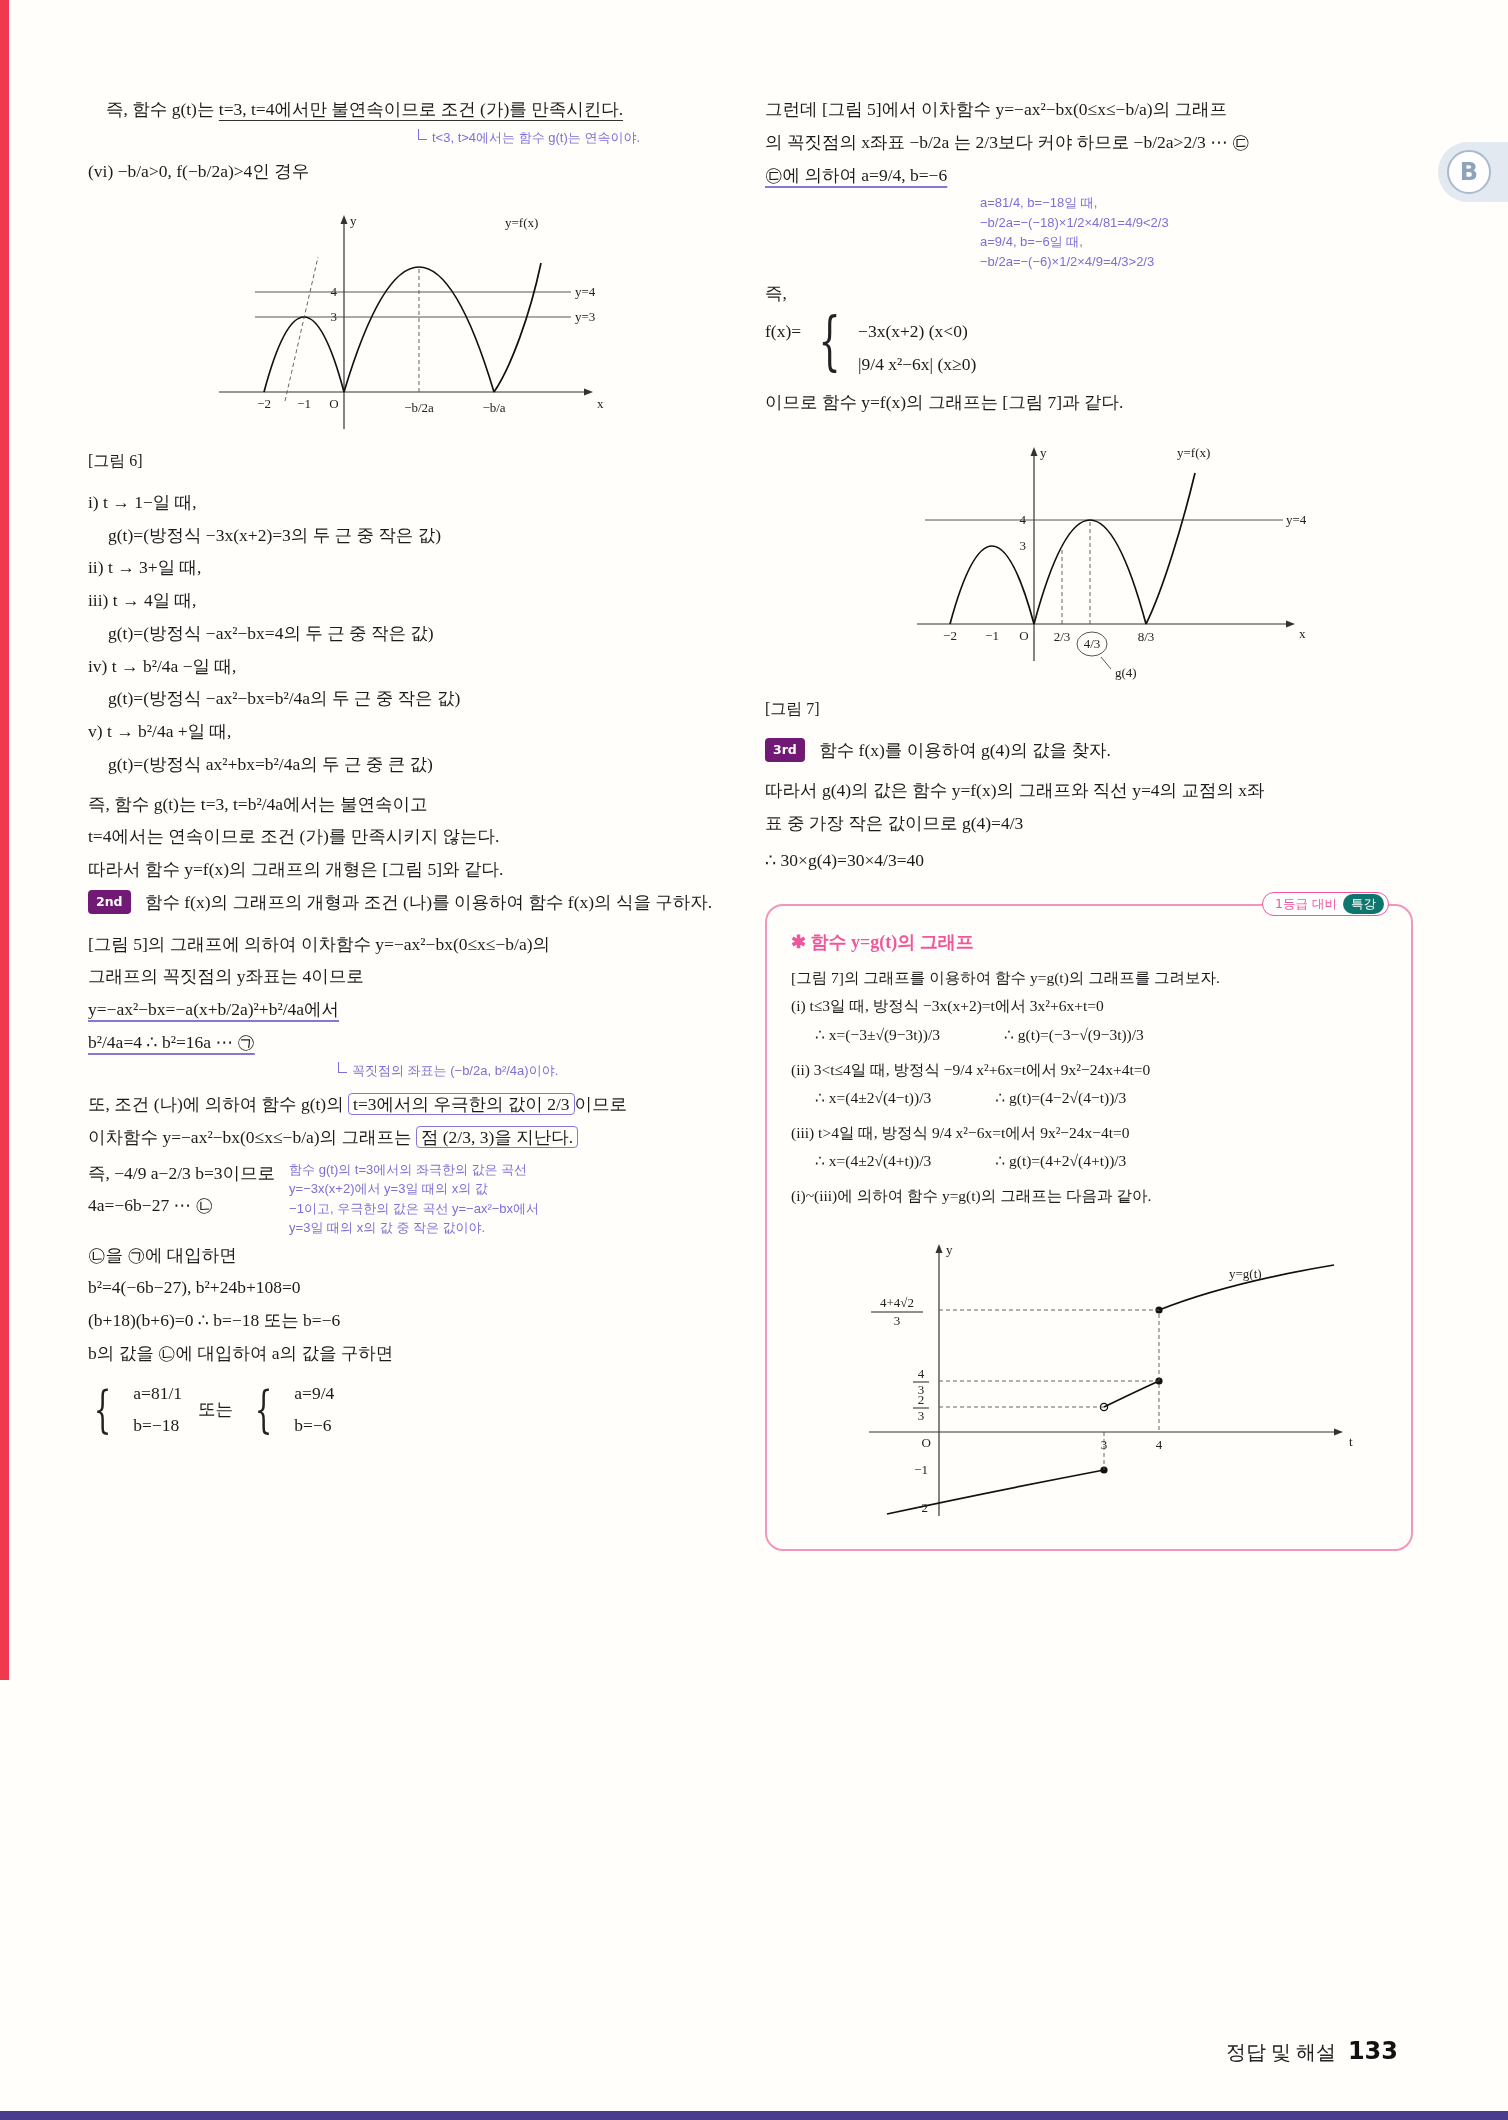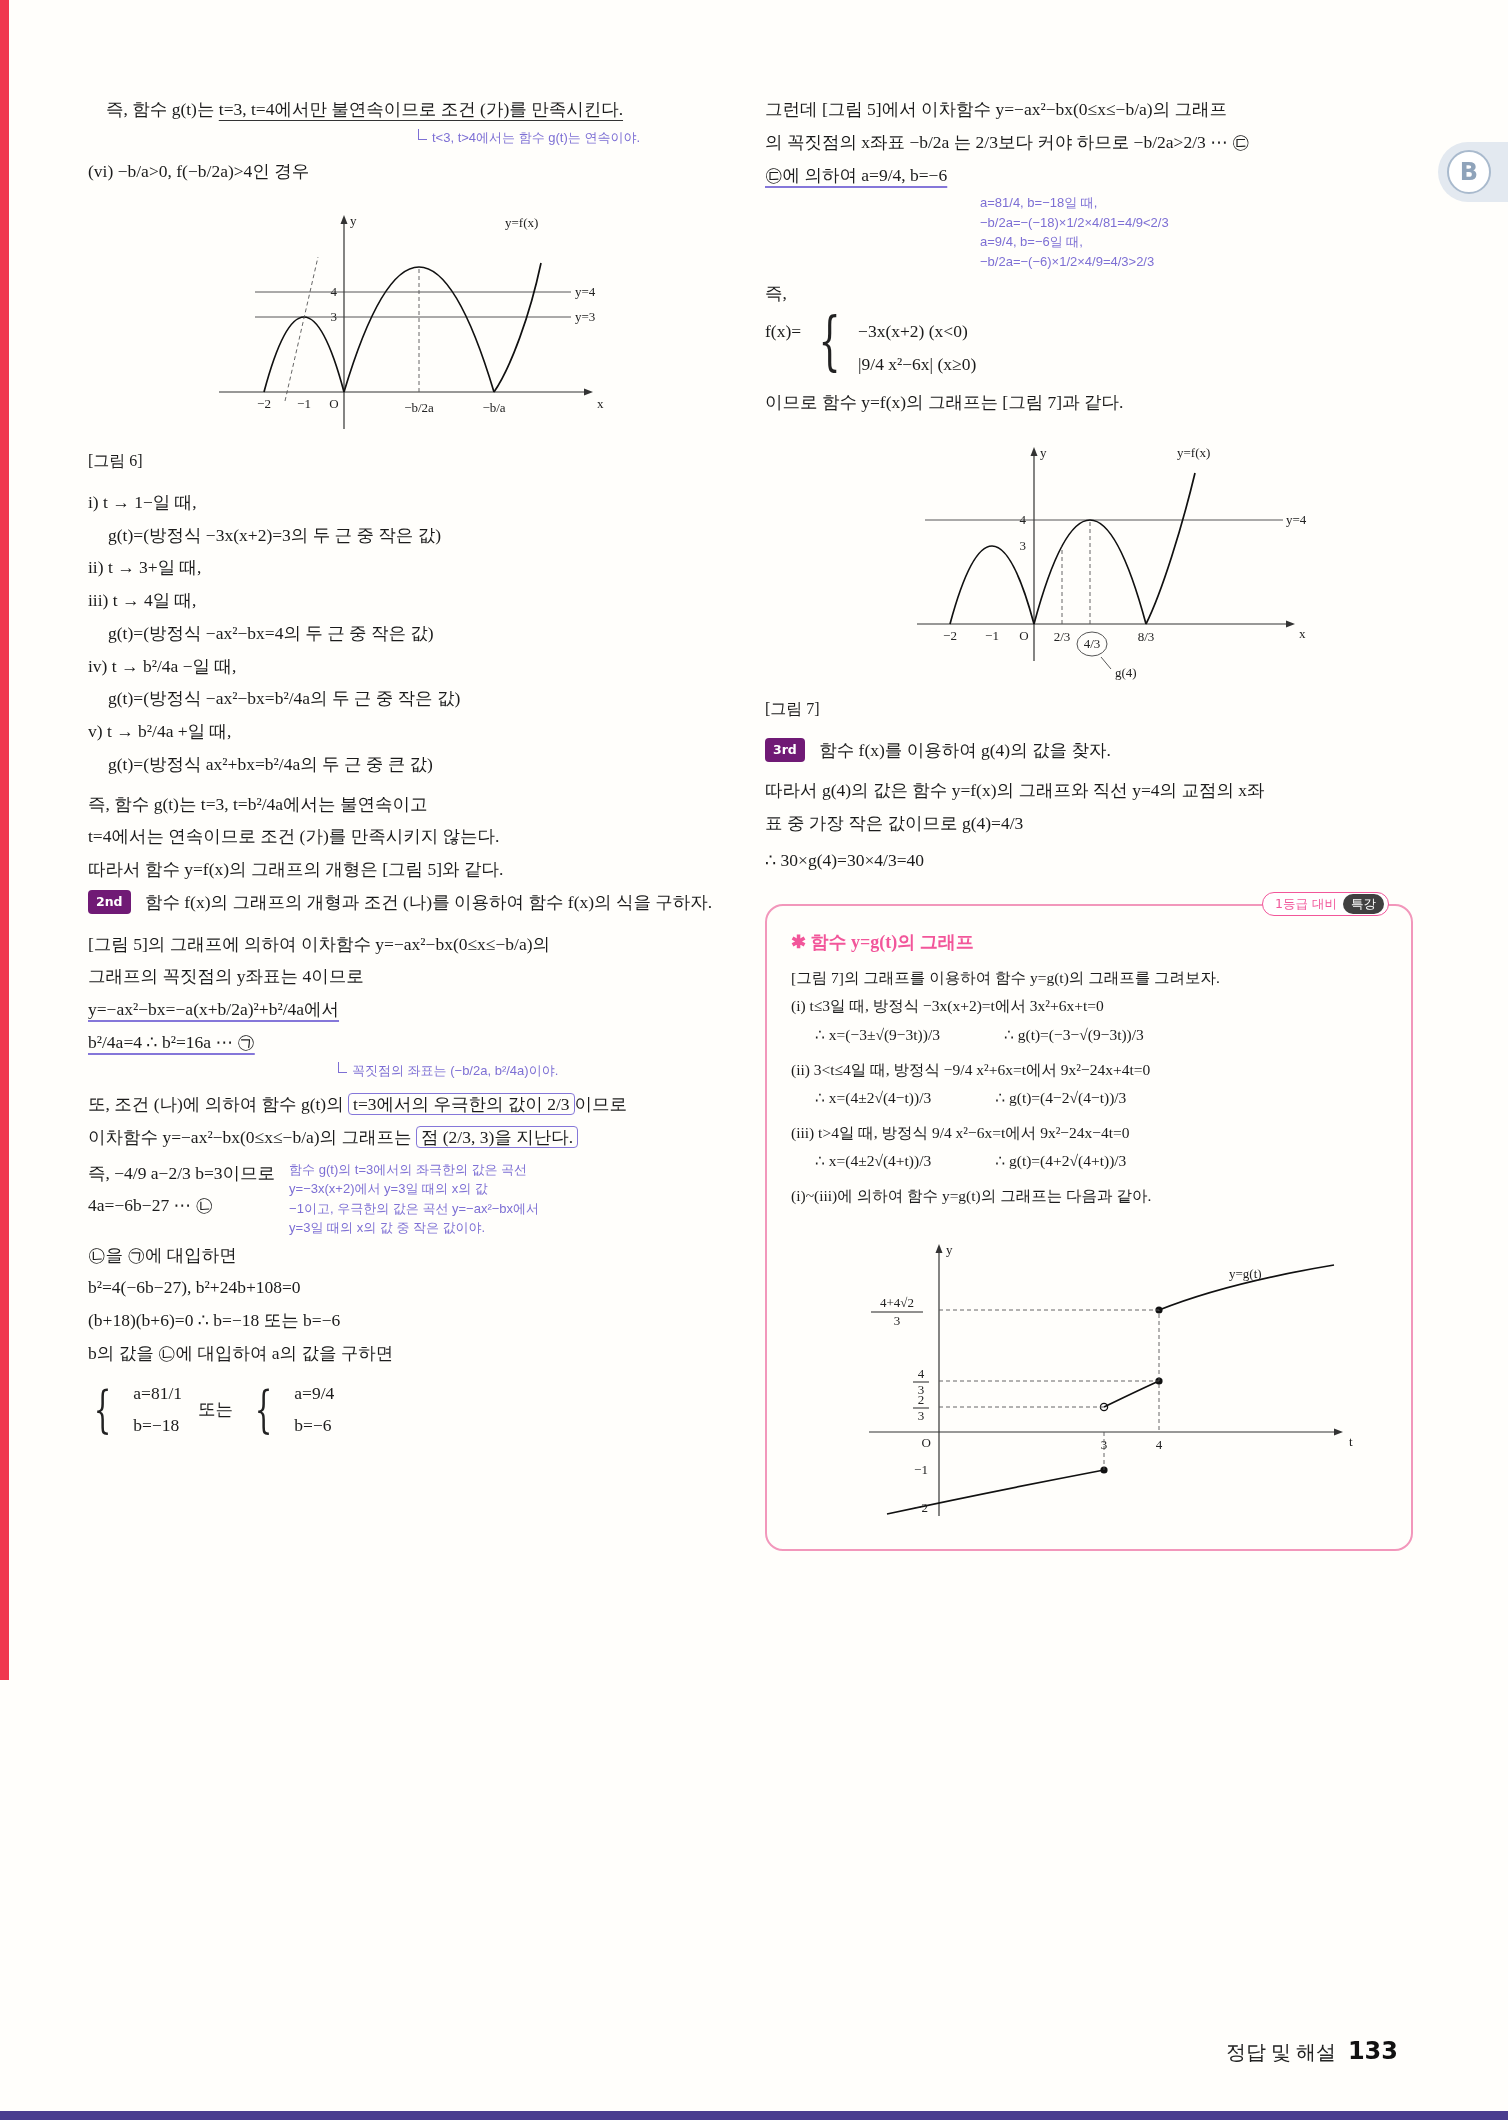--- a/index.html
+++ b/index.html
@@ -34,21 +34,21 @@
 .dash{stroke:#555;stroke-width:.9;stroke-dasharray:4 3;fill:none}
 .row{display:flex;gap:14px;align-items:flex-start}
 .row .note{margin-top:4px}
 .sys{display:flex;align-items:center;gap:16px;margin:10px 0}
 .brace{display:inline-block;font-size:46px;font-weight:300;line-height:.85;transform:scaleX(.6) scaleY(1.1);font-family:"DejaVu Serif",serif;color:#222}
 .sys-col{display:inline-flex;flex-direction:column;gap:3px}
 .pw{display:flex;align-items:flex-start;gap:10px;margin:8px 0}
 .pw .brace{font-size:58px}
 .special{border:2.5px solid #f297bb;border-radius:18px;padding:22px 24px 20px;margin-top:28px;position:relative;font-size:15.5px;line-height:1.62}
 .sp-badge{position:absolute;top:-14px;right:22px;background:#fff;border:1.5px solid #f2569a;color:#f2569a;border-radius:13px;font-size:12.5px;padding:1px 4px 1px 12px;display:flex;align-items:center;gap:6px;font-family:"DejaVu Sans",sans-serif}
-.sp-badge .pill{background:#404040;color:#fff;border-radius:10px;padding:0 8px}
+.sp-badge .pill{background:#0f766e;color:#fff;border-radius:10px;padding:0 8px}
 .sp-title{color:#f2569a;font-weight:bold;font-size:18px;margin-bottom:8px}
 .sol{margin:2px 0 10px 24px}
 .sol .sol-g{margin-left:64px}
 .footer{position:absolute;right:110px;bottom:54px;display:flex;align-items:baseline;gap:12px}
 .footer-label{font-size:20px;color:#222}
 .footer-num{font-size:24px;font-weight:bold;font-family:"DejaVu Sans",sans-serif;color:#111}
 </style>
 </head>
 <body>
 

